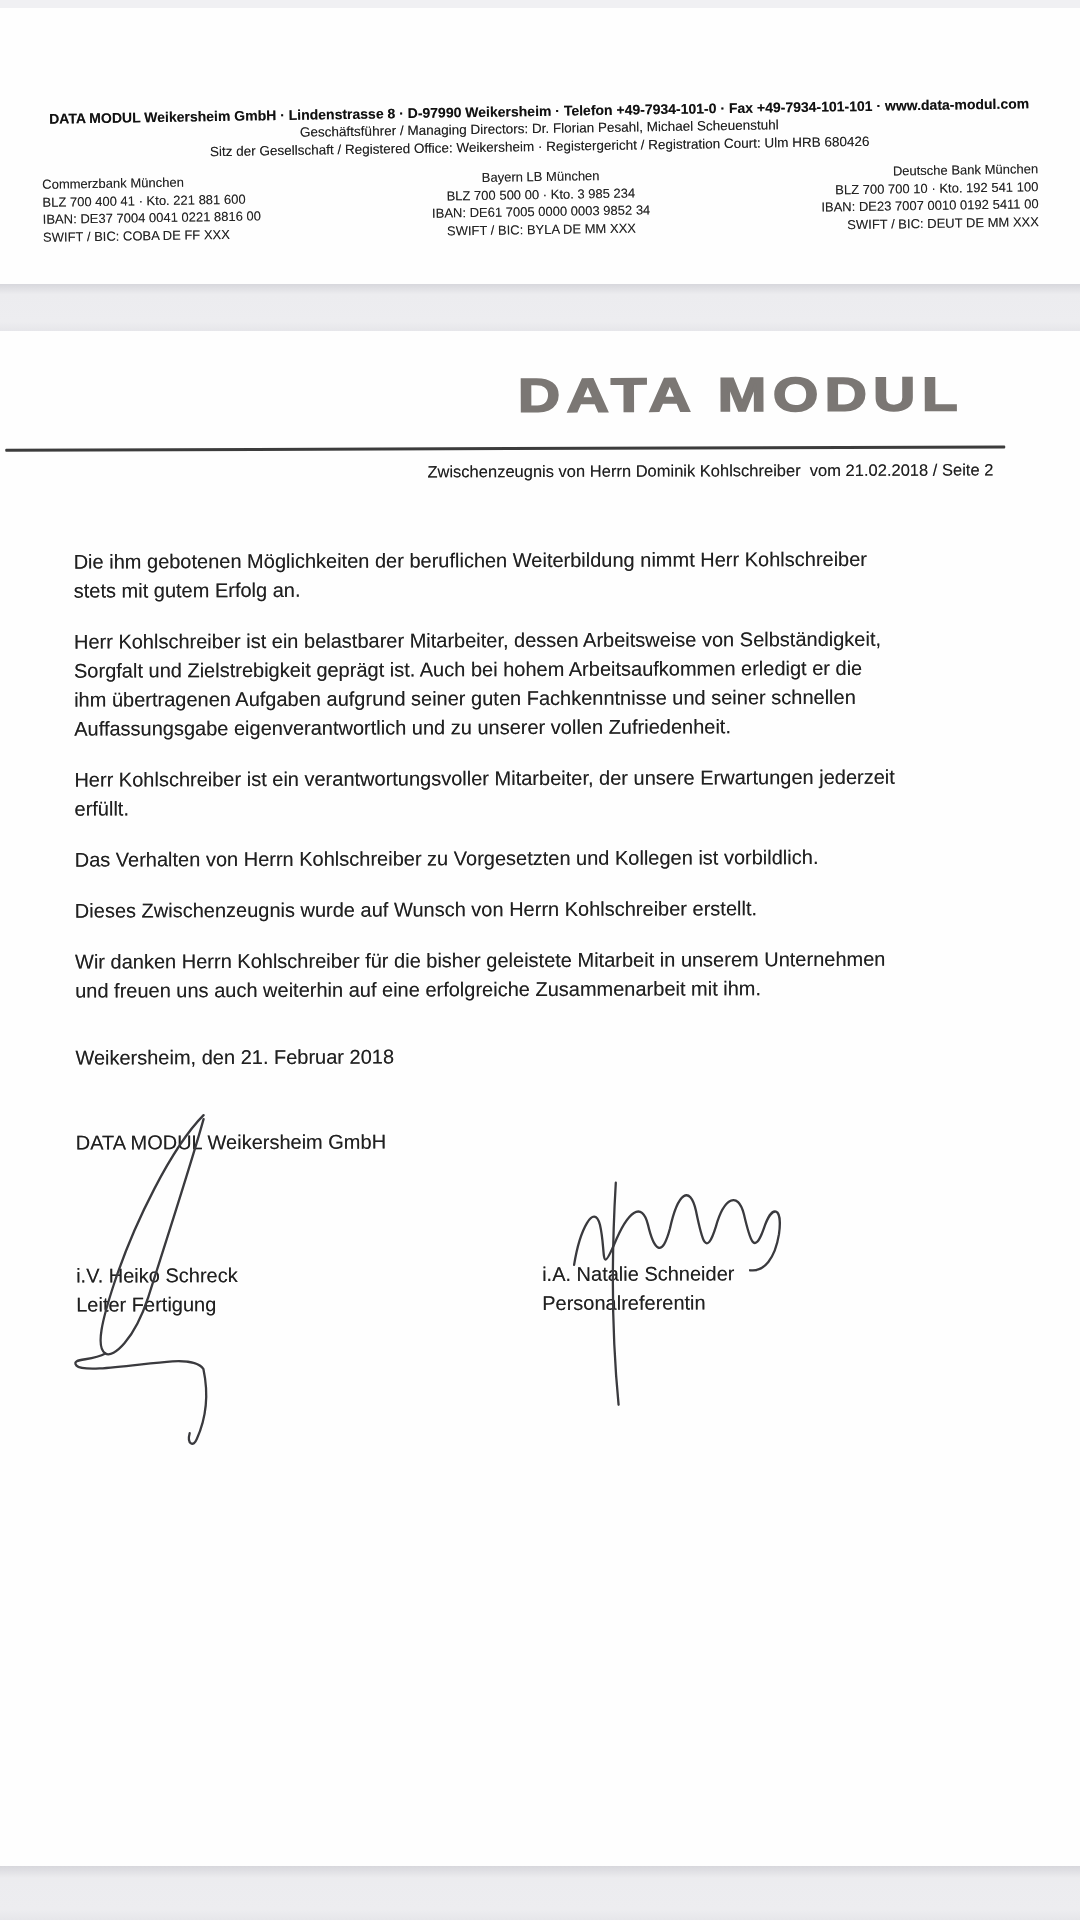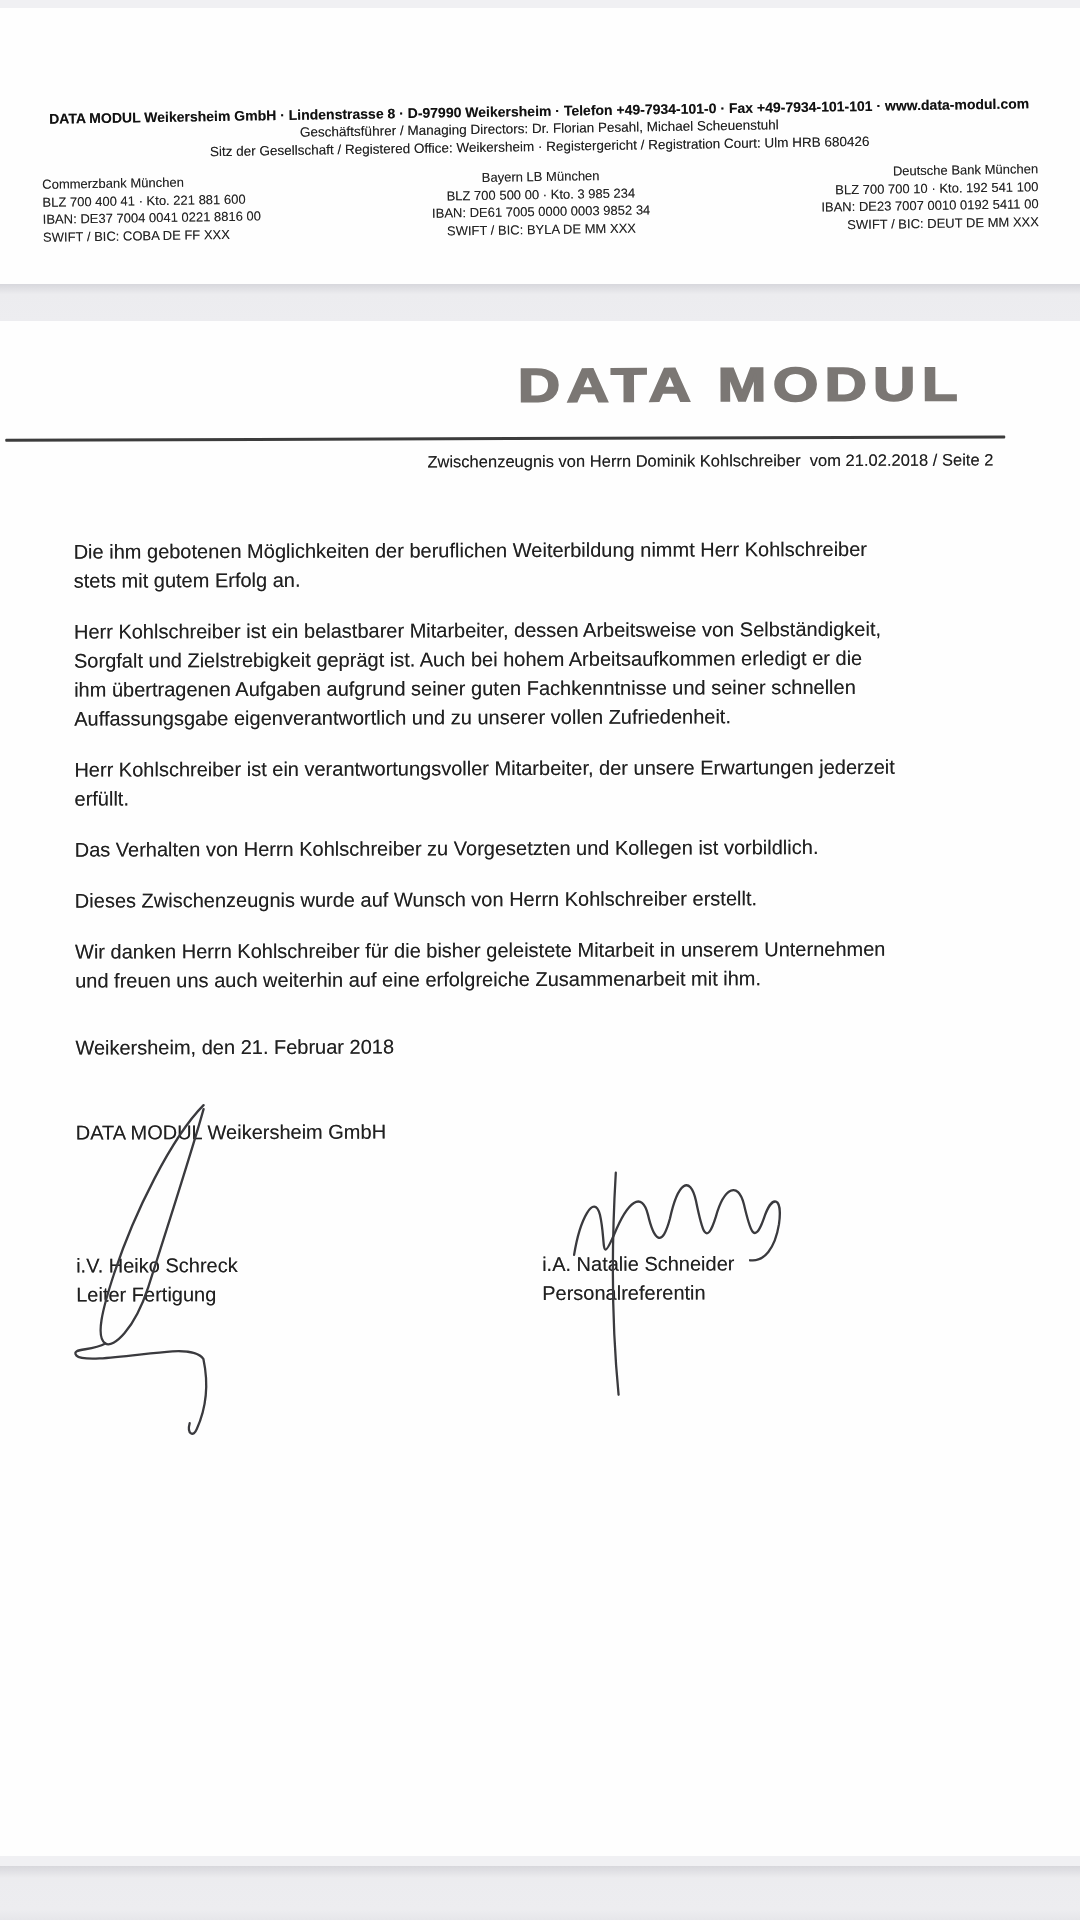--- a/index.html
+++ b/index.html
@@ -4,21 +4,21 @@
 <style>
   html,body{margin:0;padding:0;}
   body{
     width:1080px;height:1920px;position:relative;overflow:hidden;
     background:#f0f0f3;
     font-family:"Liberation Sans", sans-serif;
     -webkit-font-smoothing:antialiased;
   }
   .page{position:absolute;left:0;width:1080px;background:#fefefe;}
   .page1{top:8px;height:340px;}
-  .page2{top:321px;height:1535px;}
+  .page2{top:331px;height:1535px;}
   .gap{position:absolute;left:0;width:1080px;
        background:linear-gradient(#d7d7dc 0%,#ececef 22%,#ededf0 80%,#e6e6ea 100%);}
   .gap-top{top:284px;height:47px;}
   .gap-bottom{top:1866px;height:54px;}
 
   
   .lh-rot{transform:rotate(-0.9deg);transform-origin:540px 160px;padding-top:94px;color:#1c1c1c;}
   .lh-line{margin:0;text-align:center;font-size:13.5px;line-height:18px;color:#222;
            text-shadow:0 0 .5px rgba(0,0,0,.45);}
   .lh-line.bold{font-weight:bold;font-size:14px;color:#111;}

